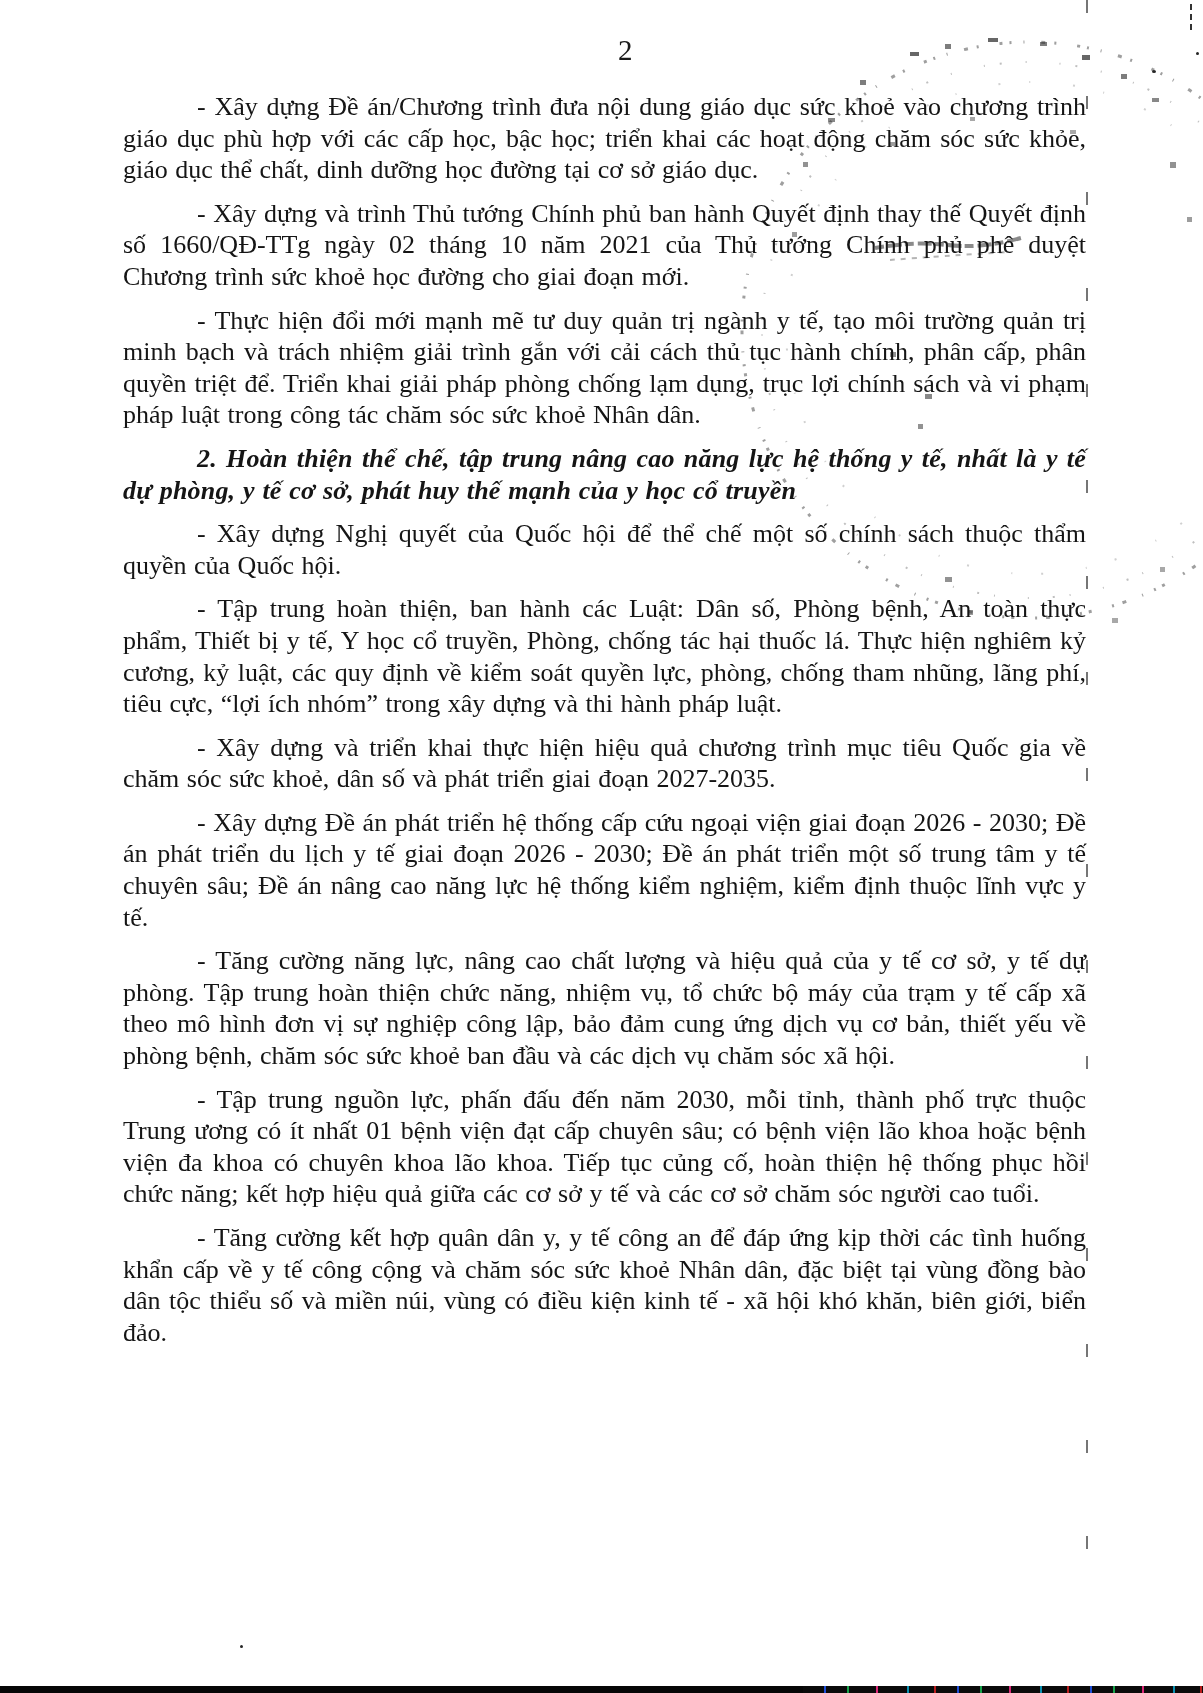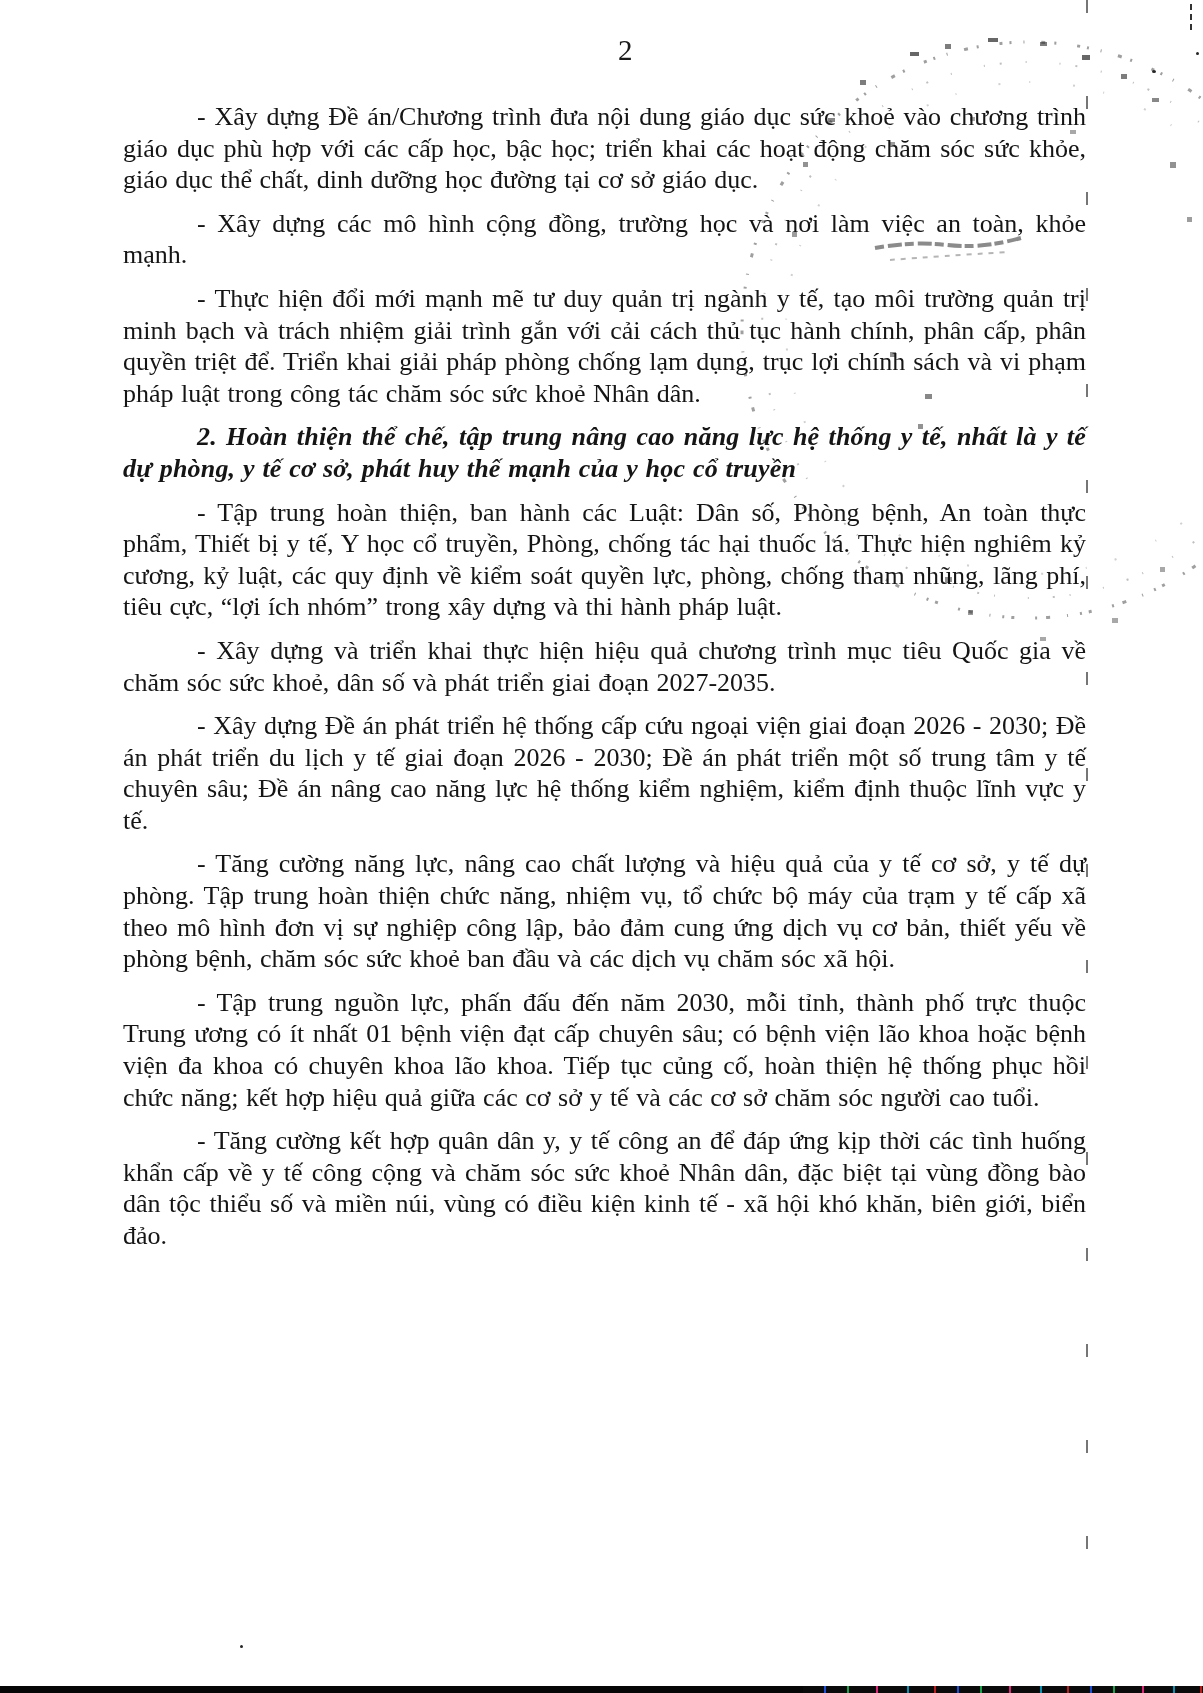--- a/index.html
+++ b/index.html
@@ -16,21 +16,21 @@
     color: #161616;
   }
   .page-number {
     position: absolute;
     left: 618px; top: 34px;
     font-size: 29px;
     color: #1a1a1a;
   }
   .content {
     position: absolute;
-    left: 123px; top: 101px;
+    left: 123px; top: 91px;
     width: 963px;
   }
   .content p {
     margin: 0 0 12px 0;
     font-size: 26px;
     line-height: 31.6px;
     text-align: justify;
     text-indent: 74px;
     color: #151515;
     word-spacing: 1px;
@@ -127,23 +127,24 @@
         <rect x="228" y="588" width="5" height="5" opacity=".45"></rect>
         <rect x="300" y="615" width="6" height="4" opacity=".4"></rect>
         <rect x="372" y="596" width="6" height="5" opacity=".4"></rect>
         <rect x="420" y="545" width="5" height="5" opacity=".4"></rect>
       </g>
     </svg>
   </div>
 
   <div class="content">
     <p>- Xây dựng Đề án/Chương trình đưa nội dung giáo dục sức khoẻ vào chương trình giáo dục phù hợp với các cấp học, bậc học; triển khai các hoạt động chăm sóc sức khỏe, giáo dục thể chất, dinh dưỡng học đường tại cơ sở giáo dục.</p>
-    <p>- Xây dựng các mô hình cộng đồng, trường học và nơi làm việc an toàn, khỏe mạnh.</p>
+    <p>- Xây dựng và trình Thủ tướng Chính phủ ban hành Quyết định thay thế Quyết định số 1660/QĐ-TTg ngày 02 tháng 10 năm 2021 của Thủ tướng Chính phủ phê duyệt Chương trình sức khoẻ học đường cho giai đoạn mới.</p>
     <p>- Thực hiện đổi mới mạnh mẽ tư duy quản trị ngành y tế, tạo môi trường quản trị minh bạch và trách nhiệm giải trình gắn với cải cách thủ tục hành chính, phân cấp, phân quyền triệt để. Triển khai giải pháp phòng chống lạm dụng, trục lợi chính sách và vi phạm pháp luật trong công tác chăm sóc sức khoẻ Nhân dân.</p>
     <p class="heading">2. Hoàn thiện thể chế, tập trung nâng cao năng lực hệ thống y tế, nhất là y tế dự phòng, y tế cơ sở, phát huy thế mạnh của y học cổ truyền</p>
+    <p>- Xây dựng Nghị quyết của Quốc hội để thể chế một số chính sách thuộc thẩm quyền của Quốc hội.</p>
     <p>- Tập trung hoàn thiện, ban hành các Luật: Dân số, Phòng bệnh, An toàn thực phẩm, Thiết bị y tế, Y học cổ truyền, Phòng, chống tác hại thuốc lá. Thực hiện nghiêm kỷ cương, kỷ luật, các quy định về kiểm soát quyền lực, phòng, chống tham nhũng, lãng phí, tiêu cực, “lợi ích nhóm” trong xây dựng và thi hành pháp luật.</p>
     <p>- Xây dựng và triển khai thực hiện hiệu quả chương trình mục tiêu Quốc gia về chăm sóc sức khoẻ, dân số và phát triển giai đoạn 2027-2035.</p>
     <p>- Xây dựng Đề án phát triển hệ thống cấp cứu ngoại viện giai đoạn 2026 - 2030; Đề án phát triển du lịch y tế giai đoạn 2026 - 2030; Đề án phát triển một số trung tâm y tế chuyên sâu; Đề án nâng cao năng lực hệ thống kiểm nghiệm, kiểm định thuộc lĩnh vực y tế.</p>
     <p>- Tăng cường năng lực, nâng cao chất lượng và hiệu quả của y tế cơ sở, y tế dự phòng. Tập trung hoàn thiện chức năng, nhiệm vụ, tổ chức bộ máy của trạm y tế cấp xã theo mô hình đơn vị sự nghiệp công lập, bảo đảm cung ứng dịch vụ cơ bản, thiết yếu về phòng bệnh, chăm sóc sức khoẻ ban đầu và các dịch vụ chăm sóc xã hội.</p>
     <p>- Tập trung nguồn lực, phấn đấu đến năm 2030, mỗi tỉnh, thành phố trực thuộc Trung ương có ít nhất 01 bệnh viện đạt cấp chuyên sâu; có bệnh viện lão khoa hoặc bệnh viện đa khoa có chuyên khoa lão khoa. Tiếp tục củng cố, hoàn thiện hệ thống phục hồi chức năng; kết hợp hiệu quả giữa các cơ sở y tế và các cơ sở chăm sóc người cao tuổi.</p>
     <p>- Tăng cường kết hợp quân dân y, y tế công an để đáp ứng kịp thời các tình huống khẩn cấp về y tế công cộng và chăm sóc sức khoẻ Nhân dân, đặc biệt tại vùng đồng bào dân tộc thiểu số và miền núi, vùng có điều kiện kinh tế - xã hội khó khăn, biên giới, biển đảo.</p>
   </div>
 
   <div class="scan-line-right"></div>
   <div class="scan-dash-corner"></div>

